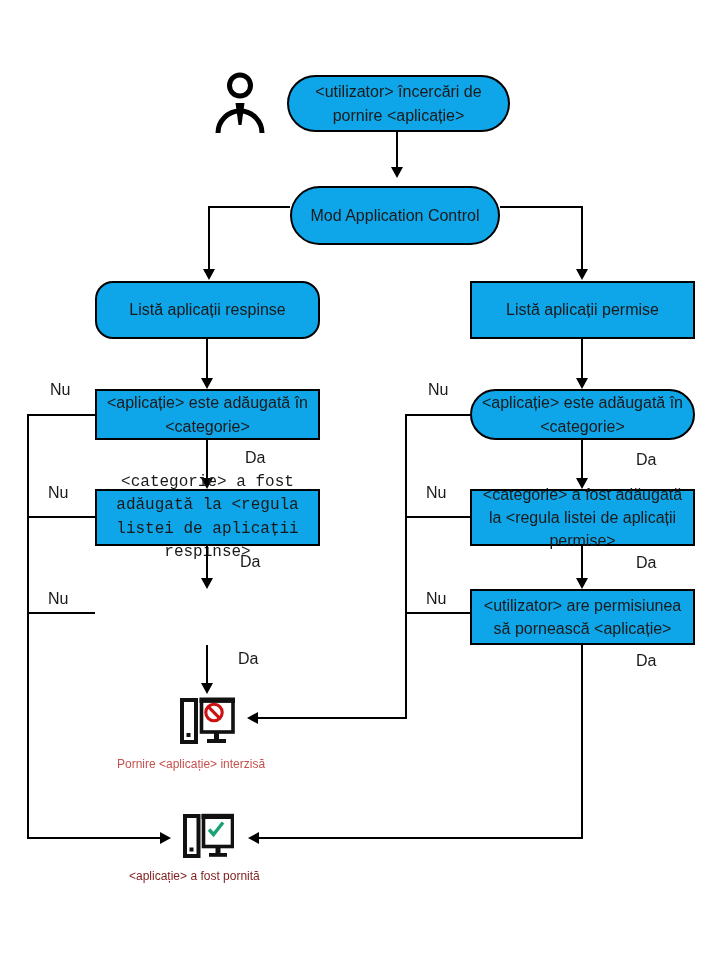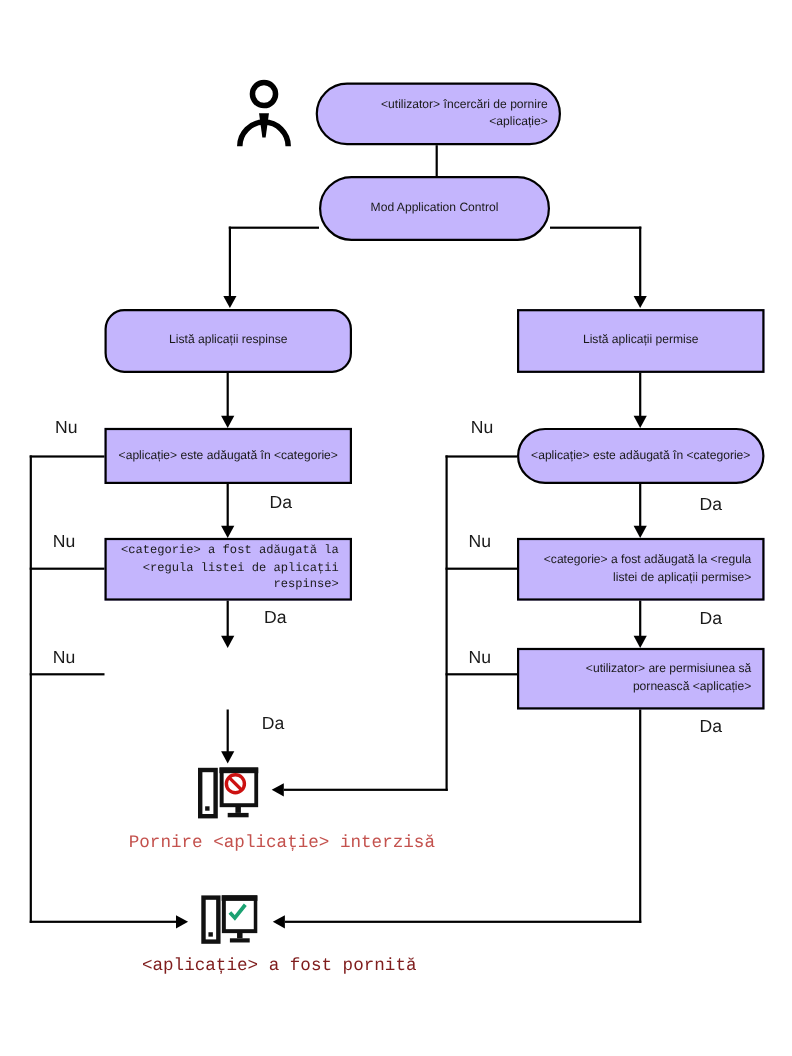--- a/index.html
+++ b/index.html
@@ -1,29 +1,29 @@
 <!DOCTYPE html>
 <html><head>
 <meta charset="utf-8">
 <style>
   html,body{margin:0;padding:0;background:#fff;}
   body{font-family:"Liberation Sans","DejaVu Sans",sans-serif;color:#000;}
   #canvas{position:relative;width:720px;height:960px;background:#ffffff;overflow:hidden;}
-  .node{position:absolute;box-sizing:border-box;border:2px solid #000;background:#c4b5fd;
-        display:flex;align-items:center;justify-content:center;text-align:right;
-        font-size:11px;line-height:1.45;padding:0 10px;color:#1a1a1a;}
+  .node{position:absolute;box-sizing:border-box;border:2px solid #000;background:#0ea5e9;
+        display:flex;align-items:center;justify-content:center;text-align:center;
+        font-size:16px;line-height:1.45;padding:0 10px;color:#1a1a1a;}
   .oval{border-radius:30px;}
   .oval-sm{border-radius:26px;}
   .line{position:absolute;background:#000;}
   .ah{position:absolute;width:0;height:0;}
   .ah-down{border-left:6px solid transparent;border-right:6px solid transparent;border-top:11px solid #000;}
   .ah-left{border-top:6px solid transparent;border-bottom:6px solid transparent;border-right:11px solid #000;}
   .ah-right{border-top:6px solid transparent;border-bottom:6px solid transparent;border-left:11px solid #000;}
   .edge-label{position:absolute;font-size:16px;color:#1a1a1a;}
-  .result-label{position:absolute;font-size:16px;font-family:Liberation Mono, monospace;}
+  .result-label{position:absolute;font-size:12px;}
   .result-denied{color:#c4524e;}
   .result-allowed{color:#7f1d1d;}
   svg{display:block;}
 </style>
 </head>
 <body>
 
 <div id="canvas">
 
   <div style="position:absolute;left:214px;top:72px;">
@@ -34,21 +34,21 @@
     </svg>
   </div>
 
   <div class="node oval" style="left:287px;top:75px;width:223px;height:57px;">
     <span>&lt;utilizator&gt; încercări de pornire &lt;aplicație&gt;</span>
   </div>
 
   <div class="line" style="left:396px;top:132px;width:2px;height:36px;"></div>
   <div class="ah ah-down" style="left:391px;top:167px;"></div>
 
-  <div class="node oval" style="left:290px;top:160px;width:210px;height:59px;">
+  <div class="node oval" style="left:290px;top:186px;width:210px;height:59px;">
     <span>Mod Application Control</span>
   </div>
 
   <div class="line" style="left:208px;top:206px;width:82px;height:2px;"></div>
   <div class="line" style="left:208px;top:206px;width:2px;height:64px;"></div>
   <div class="ah ah-down" style="left:203px;top:269px;"></div>
 
   <div class="line" style="left:500px;top:206px;width:83px;height:2px;"></div>
   <div class="line" style="left:581px;top:206px;width:2px;height:64px;"></div>
   <div class="ah ah-down" style="left:576px;top:269px;"></div>

